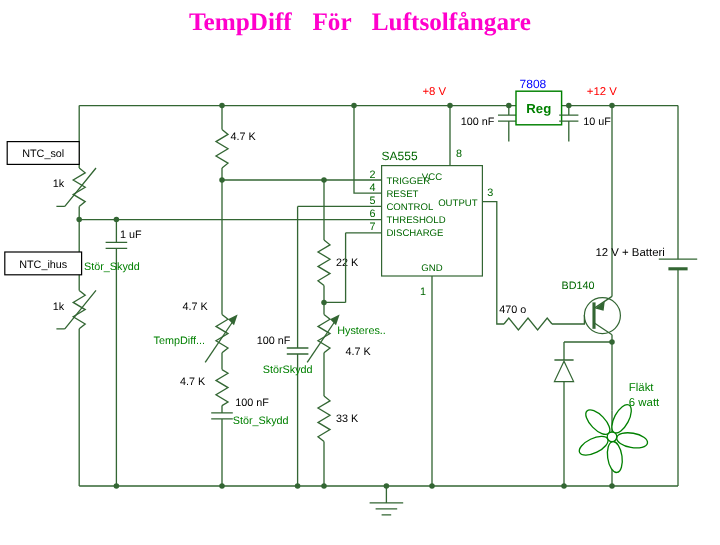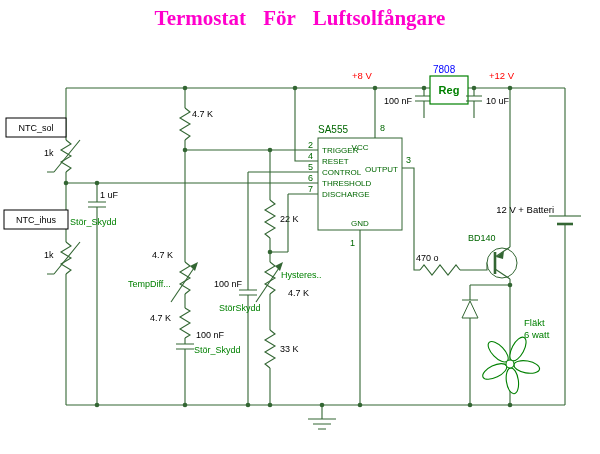--- a/index.html
+++ b/index.html
@@ -22,21 +22,21 @@
   .dot{fill:#336633;stroke:none;}
   .boxb{stroke:#000000;fill:#ffffff;stroke-width:1;}
   .boxg{stroke:#008000;fill:#ffffff;stroke-width:1.2;}
   .fan{stroke:#008000;stroke-width:1.1;fill:#ffffff;}
 </style>
 </head>
 <body>
 
 <div class="page">
 
-  <div class="title">Termostat För Luftsolfångare</div>
+  <div class="title">TempDiff För Luftsolfångare</div>
 
   <svg width="600" height="454" viewBox="0 0 600 454">
 
     <g>
       <path class="wire" d="M66 88 H430"></path>
       <path class="wire" d="M468 88 H565"></path>
     </g>
     <g>
       <path class="wire" d="M66 405 H565"></path>
     </g>

